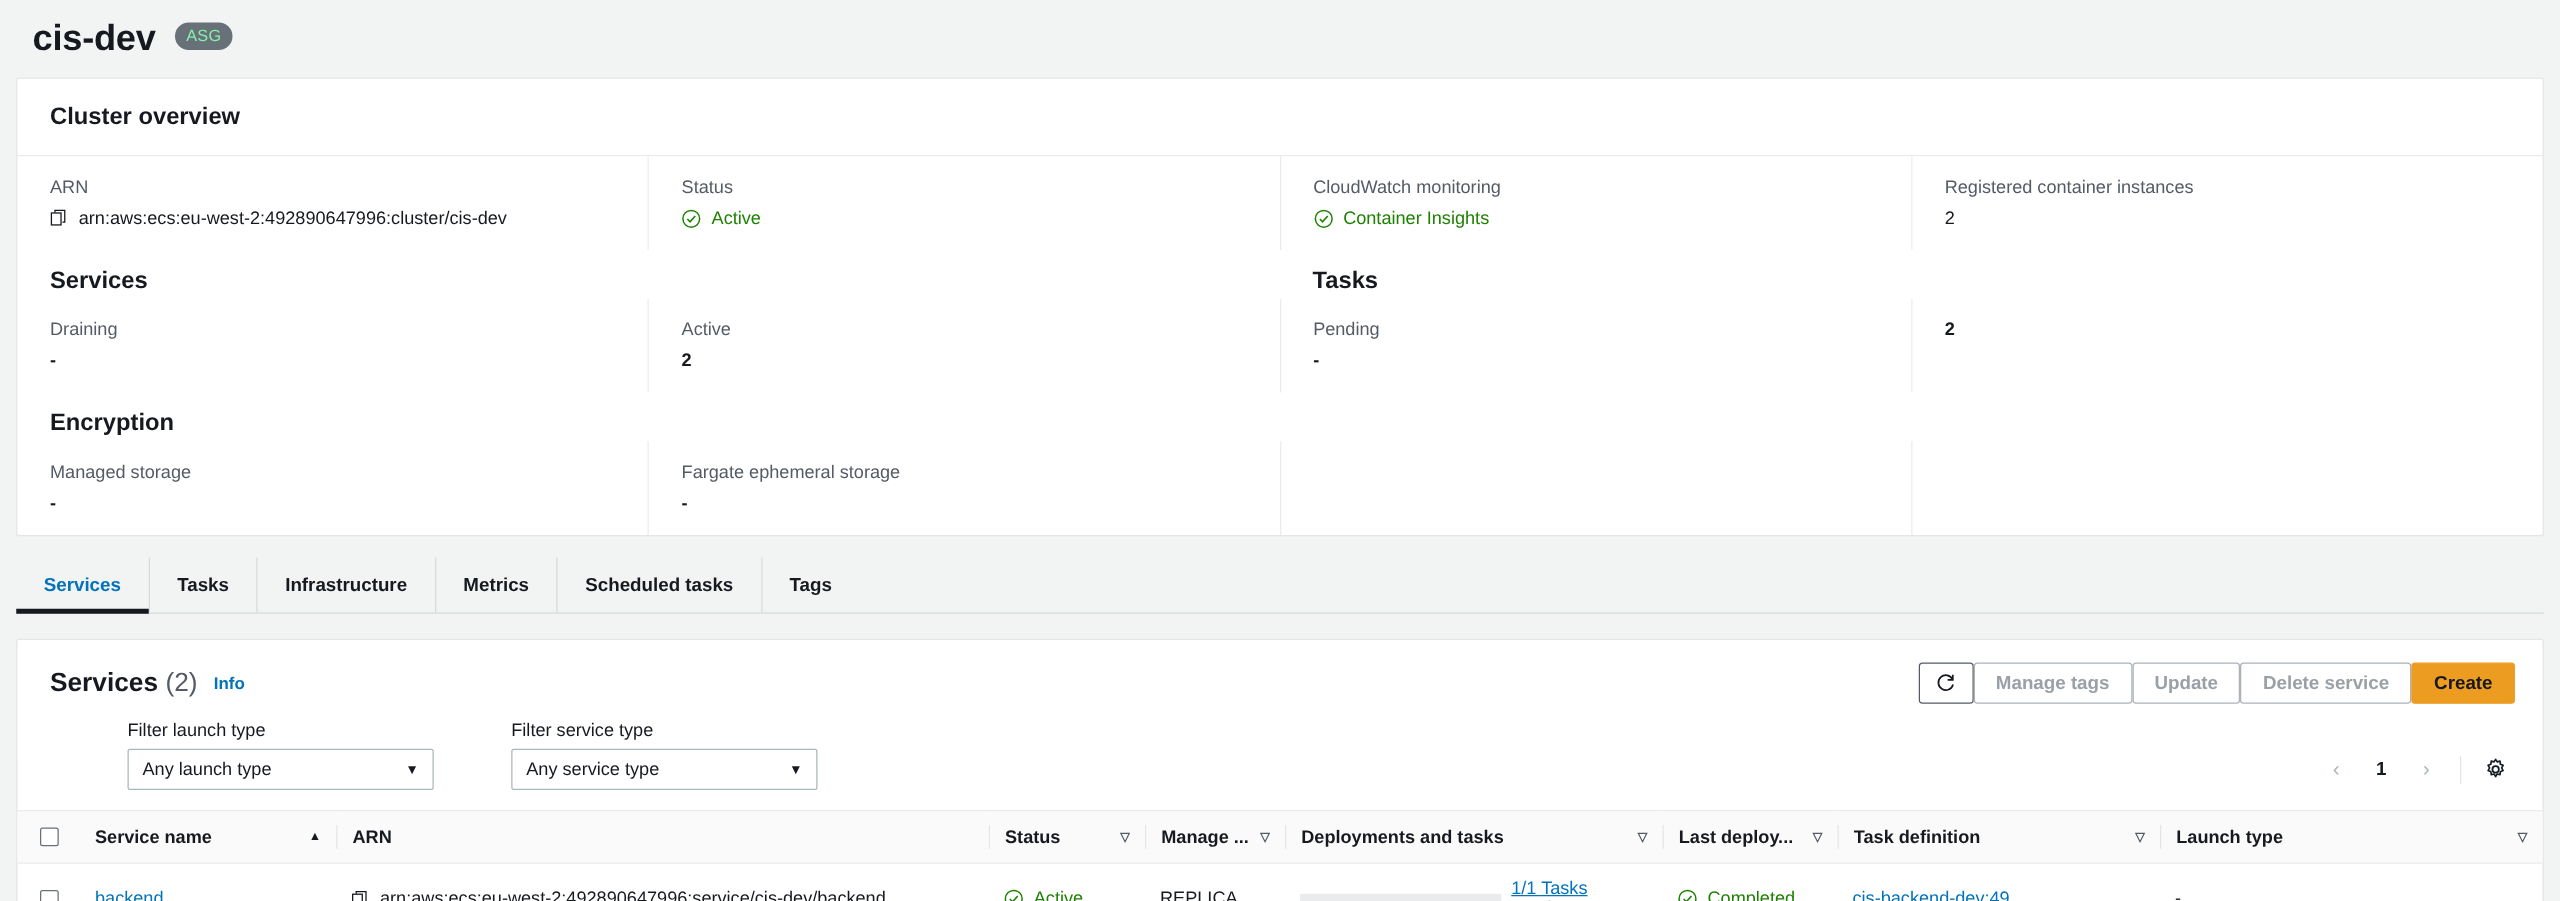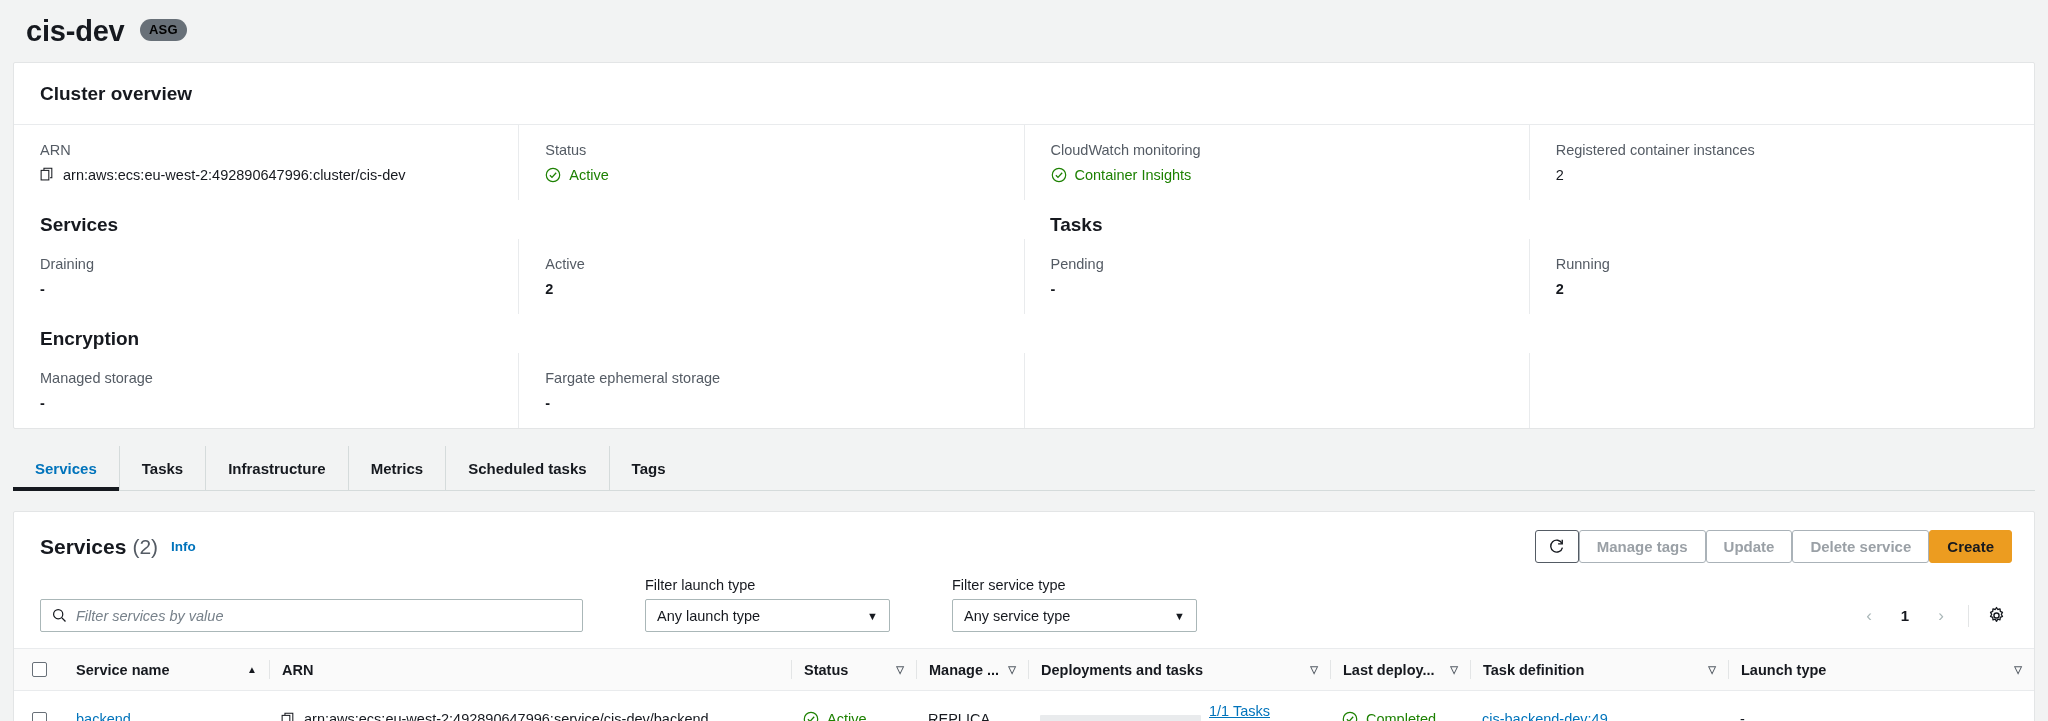--- a/index.html
+++ b/index.html
@@ -18,22 +18,22 @@
     display: flex; align-items: center;
     padding: 0 26px 0 26px;
     background: #f2f3f3;
   }
   .cluster-title {
     font-size: 29px; font-weight: 700; letter-spacing: -0.2px; color: #16191f;
   }
   .asg-badge {
     display: inline-block;
     margin-left: 11px;
-    background: #687078; color: #000000;
-    font-size: 13px; font-weight: 700;
+    background: #687078; color: #86efac;
+    font-size: 13px; font-weight: 400;
     padding: 3px 9px 4px 9px;
     border-radius: 11px;
     vertical-align: 7px;
     letter-spacing: 0.2px;
   }
   .topbar-actions { margin-left: auto; display: flex; align-items: center; gap: 10px; }
 
   .btn {
     background: #ffffff;
     border: 1px solid #545b64;
@@ -271,21 +271,20 @@
       </div>
       <div class="cell">
         <div class="field-label">Active</div>
         <div class="field-value bold">2</div>
       </div>
       <div class="cell">
         <div class="field-label">Pending</div>
         <div class="field-value bold">-</div>
       </div>
       <div class="cell">
-        <div class="field-label">Running</div>
         <div class="field-value bold">2</div>
       </div>
     </div>
 
     <div class="sec-title">Encryption</div>
     <div class="grid4">
       <div class="cell">
         <div class="field-label">Managed storage</div>
         <div class="field-value bold">-</div>
       </div>
@@ -332,27 +331,20 @@
           </svg>
         </button>
         <button class="btn disabled">Manage tags</button>
         <button class="btn disabled">Update</button>
         <button class="btn disabled">Delete service</button>
         <button class="btn primary">Create</button>
       </div>
     </div>
 
     <div class="filters">
-      <div class="search-wrap">
-        <svg width="15" height="15" viewBox="0 0 16 16">
-          <circle cx="6.6" cy="6.6" r="4.9" fill="none" stroke="#16191f" stroke-width="1.3"></circle>
-          <path d="M10.3 10.3l4.1 4.1" stroke="#16191f" stroke-width="1.4"></path>
-        </svg>
-        <input type="text" placeholder="Filter services by value" style="">
-      </div>
 
       <div class="filter-group">
         <div class="filter-label">Filter launch type</div>
         <div class="select">
           <span>Any launch type</span>
           <span class="caret">▼</span>
         </div>
       </div>
 
       <div class="filter-group">

